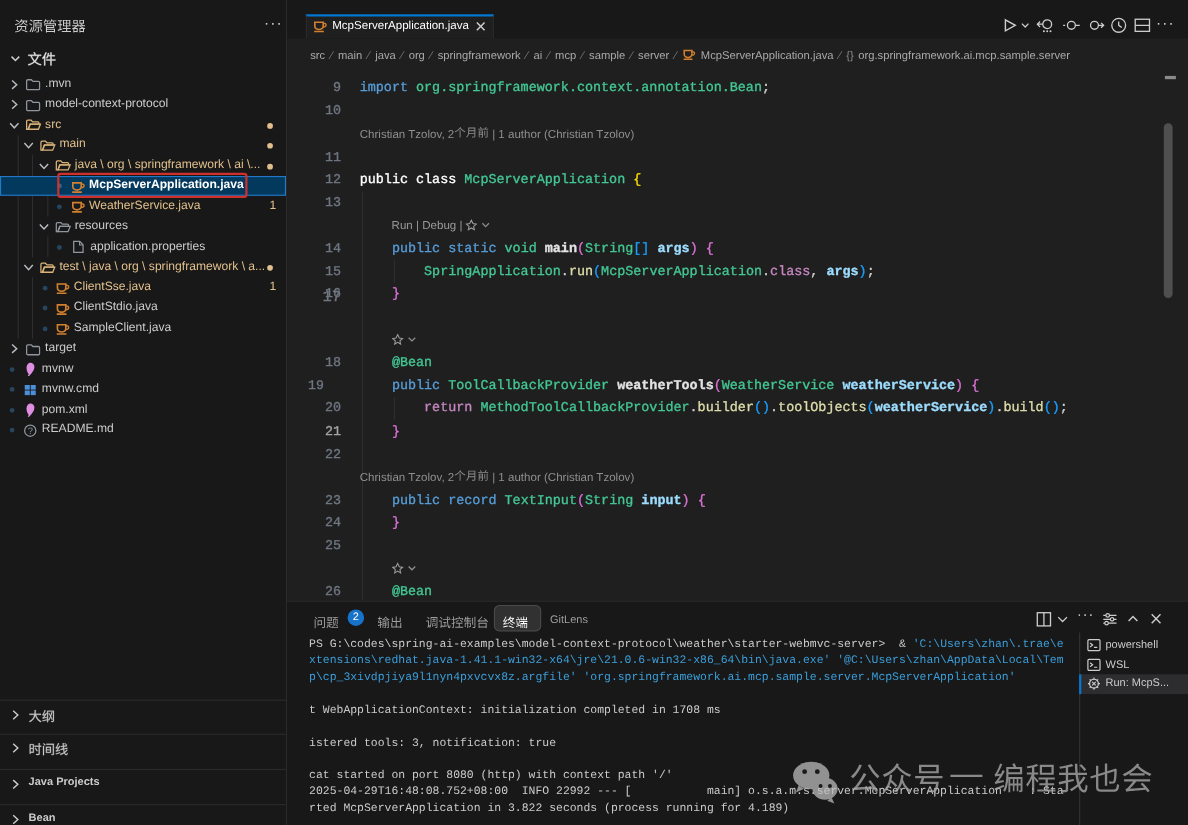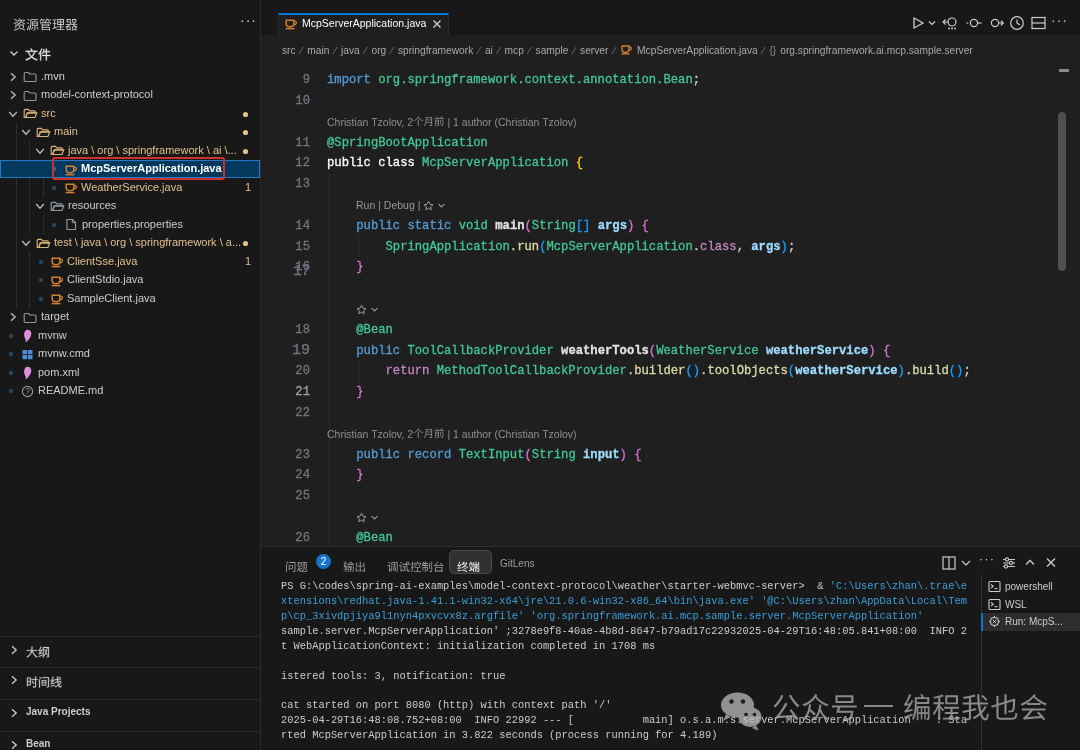--- a/index.html
+++ b/index.html
@@ -106,21 +106,21 @@
       <path d="M2.7 10.5l1.9-4.7h9.2l-1.9 4.7z" fill="none" stroke="#8f969e" stroke-width="1.15"></path>
     </svg>
     <div class="abs" style="left:68px;top:196.3px;height:18.5px;line-height:18.5px;font-size:11px;color:#cccccc;white-space:nowrap;">resources</div>
     <svg class="abs" style="left:50px;top:220.55px" width="8" height="8">
       <circle cx="4" cy="4" r="2.2" fill="#26455f"></circle>
     </svg>
     <svg class="abs" style="left:65px;top:218.05px" width="12" height="13">
       <path d="M2 1.5h5.5L10.5 4.5v7H2z" fill="none" stroke="#8f969e" stroke-width="1.15"></path>
       <path d="M7.3 1.7v3h3" fill="none" stroke="#8f969e" stroke-width="1.0"></path>
     </svg>
-    <div class="abs" style="left:82px;top:214.8px;height:18.5px;line-height:18.5px;font-size:11px;color:#cccccc;white-space:nowrap;">properties.properties</div>
+    <div class="abs" style="left:82px;top:214.8px;height:18.5px;line-height:18.5px;font-size:11px;color:#cccccc;white-space:nowrap;">application.properties</div>
     <svg class="abs" style="left:20px;top:237.05px" width="12" height="12">
       <path d="M2.2 4l3.8 4.2L9.8 4" stroke="#babdc2" stroke-width="1.3" fill="none"></path>
     </svg>
     <svg class="abs" style="left:36px;top:236.55px" width="15" height="13">
       <path d="M1.2 3.4c0-.6.5-1.1 1.1-1.1h3l1.4 1.5h4.6c.6 0 1.1.5 1.1 1.1v1H4.2L2.6 10.5H1.2z" fill="none" stroke="#d9b377" stroke-width="1.15"></path>
       <path d="M2.7 10.5l1.9-4.7h9.2l-1.9 4.7z" fill="none" stroke="#d9b377" stroke-width="1.15"></path>
     </svg>
     <div class="abs" style="left:54px;top:233.3px;height:18.5px;line-height:18.5px;font-size:11px;color:#e2c08d;white-space:nowrap;">test \ java \ org \ springframework \ a...</div>
     <svg class="abs" style="left:242px;top:240.1px" width="7" height="7">
       <circle cx="3.5" cy="3.5" r="2.6" fill="#e2c08d"></circle>
@@ -279,21 +279,20 @@
 <div class="abs mono" style="left:280px;top:70.1px;width:30px;height:20.8px;line-height:20.8px;font-size:12.2px;color:#6e7681;text-align:right;-webkit-text-stroke:0.3px;">9</div>
         <div class="abs mono" style="left:327px;top:70.1px;height:20.8px;line-height:20.8px;font-size:12.2px;color:#cccccc;white-space:pre;-webkit-text-stroke:0.3px;"><span style="color:#569cd6;">import </span><span style="color:#43c795;">org.springframework.context.annotation.Bean</span><span style="color:#cccccc;">;</span></div>
         <div class="abs mono" style="left:280px;top:90.9px;width:30px;height:20.8px;line-height:20.8px;font-size:12.2px;color:#6e7681;text-align:right;-webkit-text-stroke:0.3px;">10</div>
         <div class="abs mono" style="left:327px;top:90.9px;height:20.8px;line-height:20.8px;font-size:12.2px;color:#cccccc;white-space:pre;-webkit-text-stroke:0.3px;"></div>
         <div class="abs" style="left:327px;top:111.7px;height:20.8px;line-height:20.8px;font-size:10.5px;color:#8f8f8f;white-space:nowrap;">Christian Tzolov, 2<svg width="31.5" height="13.1" viewBox="0 0 31.5 13.1" style="display:inline-block;vertical-align:-3.9px">
             <path transform="translate(0.0,9.24) scale(0.010500,-0.010500)" d="M460 546V-79H538V546ZM506 841C406 674 224 528 35 446C56 428 78 399 91 377C245 452 393 568 501 706C634 550 766 454 914 376C926 400 949 428 969 444C815 519 673 613 545 766L573 810Z" fill="#8f8f8f"></path>
             <path transform="translate(10.5,9.24) scale(0.010500,-0.010500)" d="M207 787V479C207 318 191 115 29 -27C46 -37 75 -65 86 -81C184 5 234 118 259 232H742V32C742 10 735 3 711 2C688 1 607 0 524 3C537 -18 551 -53 556 -76C663 -76 730 -75 769 -61C806 -48 821 -23 821 31V787ZM283 714H742V546H283ZM283 475H742V305H272C280 364 283 422 283 475Z" fill="#8f8f8f"></path>
             <path transform="translate(21.0,9.24) scale(0.010500,-0.010500)" d="M604 514V104H674V514ZM807 544V14C807 -1 802 -5 786 -5C769 -6 715 -6 654 -4C665 -24 677 -56 681 -76C758 -77 809 -75 839 -63C870 -51 881 -30 881 13V544ZM723 845C701 796 663 730 629 682H329L378 700C359 740 316 799 278 841L208 816C244 775 281 721 300 682H53V613H947V682H714C743 723 775 773 803 819ZM409 301V200H187V301ZM409 360H187V459H409ZM116 523V-75H187V141H409V7C409 -6 405 -10 391 -10C378 -11 332 -11 281 -9C291 -28 302 -57 307 -76C374 -76 419 -75 446 -63C474 -52 482 -32 482 6V523Z" fill="#8f8f8f"></path>
           </svg> | 1 author (Christian Tzolov)</div>
         <div class="abs mono" style="left:280px;top:132.5px;width:30px;height:20.8px;line-height:20.8px;font-size:12.2px;color:#6e7681;text-align:right;-webkit-text-stroke:0.3px;">11</div>
-        <div class="abs mono" style="left:327px;top:132.5px;height:20.8px;line-height:20.8px;font-size:12.2px;color:#cccccc;white-space:pre;-webkit-text-stroke:0.3px;"><span style="color:#43c795;">@SpringBootApplication</span></div>
         <div class="abs mono" style="left:280px;top:153.3px;width:30px;height:20.8px;line-height:20.8px;font-size:12.2px;color:#6e7681;text-align:right;-webkit-text-stroke:0.3px;">12</div>
         <div class="abs mono" style="left:327px;top:153.3px;height:20.8px;line-height:20.8px;font-size:12.2px;color:#cccccc;white-space:pre;-webkit-text-stroke:0.3px;"><span style="color:#ffffff;">public class </span><span style="color:#43c795;">McpServerApplication </span><span style="color:#ffd700;">{</span></div>
         <div class="abs mono" style="left:280px;top:174.1px;width:30px;height:20.8px;line-height:20.8px;font-size:12.2px;color:#6e7681;text-align:right;-webkit-text-stroke:0.3px;">13</div>
         <div class="abs mono" style="left:327px;top:174.1px;height:20.8px;line-height:20.8px;font-size:12.2px;color:#cccccc;white-space:pre;-webkit-text-stroke:0.3px;"></div>
         <div class="abs" style="left:356px;top:194.9px;height:20.8px;line-height:20.8px;font-size:10.5px;color:#8f8f8f;white-space:nowrap;"><span style="color:#999">Run&nbsp;|&nbsp;Debug&nbsp;|&nbsp;</span><svg style="display:inline-block;vertical-align:-2px" width="11" height="11">
             <path d="M5.5 1.2L7 4.2l3 .6-2.4 2 .6 3-2.7-1.6L2.8 9.8l.6-3-2.4-2 3-.6z" fill="none" stroke="#9a9a9a" stroke-width="1"></path>
           </svg><svg style="display:inline-block;vertical-align:-1px;margin-left:3px" width="9" height="9">
             <path d="M1.5 3l3 3 3-3" fill="none" stroke="#8f8f8f" stroke-width="1.1"></path>
           </svg></div>
         <div class="abs mono" style="left:280px;top:215.7px;width:30px;height:20.8px;line-height:20.8px;font-size:12.2px;color:#6e7681;text-align:right;-webkit-text-stroke:0.3px;">14</div>
@@ -304,21 +303,21 @@
         <div class="abs mono" style="left:327px;top:257.3px;height:20.8px;line-height:20.8px;font-size:12.2px;color:#cccccc;white-space:pre;-webkit-text-stroke:0.3px;">&nbsp;&nbsp;&nbsp;&nbsp;<span style="color:#da70d6;">}</span></div>
         <div class="abs mono" style="left:280px;top:261px;width:30px;height:20.8px;line-height:20.8px;font-size:14px;color:#6e7681;text-align:right;-webkit-text-stroke:0.3px;">17</div>
         <div class="abs mono" style="left:327px;top:278.1px;height:20.8px;line-height:20.8px;font-size:12.2px;color:#cccccc;white-space:pre;-webkit-text-stroke:0.3px;"></div>
         <div class="abs" style="left:356px;top:298.9px;height:20.8px;line-height:20.8px;font-size:10.5px;color:#8f8f8f;white-space:nowrap;"><svg style="display:inline-block;vertical-align:-2px" width="11" height="11">
             <path d="M5.5 1.2L7 4.2l3 .6-2.4 2 .6 3-2.7-1.6L2.8 9.8l.6-3-2.4-2 3-.6z" fill="none" stroke="#9a9a9a" stroke-width="1"></path>
           </svg><svg style="display:inline-block;vertical-align:-1px;margin-left:3px" width="9" height="9">
             <path d="M1.5 3l3 3 3-3" fill="none" stroke="#8f8f8f" stroke-width="1.1"></path>
           </svg></div>
         <div class="abs mono" style="left:280px;top:319.7px;width:30px;height:20.8px;line-height:20.8px;font-size:12.2px;color:#6e7681;text-align:right;-webkit-text-stroke:0.3px;">18</div>
         <div class="abs mono" style="left:327px;top:319.7px;height:20.8px;line-height:20.8px;font-size:12.2px;color:#cccccc;white-space:pre;-webkit-text-stroke:0.3px;">&nbsp;&nbsp;&nbsp;&nbsp;<span style="color:#43c795;">@Bean</span></div>
-        <div class="abs mono" style="left:280px;top:340.5px;width:30px;height:20.8px;line-height:20.8px;font-size:15px;color:#6e7681;text-align:right;-webkit-text-stroke:0.3px;">19</div>
+        <div class="abs mono" style="left:280px;top:340.5px;width:30px;height:20.8px;line-height:20.8px;font-size:12px;color:#6e7681;text-align:left;-webkit-text-stroke:0.3px;">19</div>
         <div class="abs mono" style="left:327px;top:340.5px;height:20.8px;line-height:20.8px;font-size:12.2px;color:#cccccc;white-space:pre;-webkit-text-stroke:0.3px;">&nbsp;&nbsp;&nbsp;&nbsp;<span style="color:#569cd6;">public </span><span style="color:#43c795;">ToolCallbackProvider </span><span style="color:#e2e2e2;font-weight:bold;">weatherTools</span><span style="color:#da70d6;">(</span><span style="color:#43c795;">WeatherService </span><span style="color:#9cdcfe;font-weight:bold;">weatherService</span><span style="color:#da70d6;">)</span> <span style="color:#da70d6;">{</span></div>
         <div class="abs mono" style="left:280px;top:361.3px;width:30px;height:20.8px;line-height:20.8px;font-size:12.2px;color:#6e7681;text-align:right;-webkit-text-stroke:0.3px;">20</div>
         <div class="abs mono" style="left:327px;top:361.3px;height:20.8px;line-height:20.8px;font-size:12.2px;color:#cccccc;white-space:pre;-webkit-text-stroke:0.3px;">&nbsp;&nbsp;&nbsp;&nbsp;&nbsp;&nbsp;&nbsp;&nbsp;<span style="color:#c586c0;">return </span><span style="color:#43c795;">MethodToolCallbackProvider</span><span style="color:#cccccc;">.</span><span style="color:#dcdcaa;">builder</span><span style="color:#179fff;">()</span><span style="color:#cccccc;">.</span><span style="color:#dcdcaa;">toolObjects</span><span style="color:#179fff;">(</span><span style="color:#9cdcfe;font-weight:bold;">weatherService</span><span style="color:#179fff;">)</span><span style="color:#cccccc;">.</span><span style="color:#dcdcaa;">build</span><span style="color:#179fff;">()</span><span style="color:#cccccc;">;</span></div>
         <div class="abs mono" style="left:280px;top:382.1px;width:30px;height:20.8px;line-height:20.8px;font-size:12.2px;color:#a3a3a3;text-align:right;-webkit-text-stroke:0.3px;">21</div>
         <div class="abs mono" style="left:327px;top:382.1px;height:20.8px;line-height:20.8px;font-size:12.2px;color:#cccccc;white-space:pre;-webkit-text-stroke:0.3px;">&nbsp;&nbsp;&nbsp;&nbsp;<span style="color:#da70d6;">}</span></div>
         <div class="abs mono" style="left:280px;top:402.9px;width:30px;height:20.8px;line-height:20.8px;font-size:12.2px;color:#6e7681;text-align:right;-webkit-text-stroke:0.3px;">22</div>
         <div class="abs mono" style="left:327px;top:402.9px;height:20.8px;line-height:20.8px;font-size:12.2px;color:#cccccc;white-space:pre;-webkit-text-stroke:0.3px;"></div>
         <div class="abs" style="left:327px;top:423.7px;height:20.8px;line-height:20.8px;font-size:10.5px;color:#8f8f8f;white-space:nowrap;">Christian Tzolov, 2<svg width="31.5" height="13.1" viewBox="0 0 31.5 13.1" style="display:inline-block;vertical-align:-3.9px">
             <path transform="translate(0.0,9.24) scale(0.010500,-0.010500)" d="M460 546V-79H538V546ZM506 841C406 674 224 528 35 446C56 428 78 399 91 377C245 452 393 568 501 706C634 550 766 454 914 376C926 400 949 428 969 444C815 519 673 613 545 766L573 810Z" fill="#8f8f8f"></path>
             <path transform="translate(10.5,9.24) scale(0.010500,-0.010500)" d="M207 787V479C207 318 191 115 29 -27C46 -37 75 -65 86 -81C184 5 234 118 259 232H742V32C742 10 735 3 711 2C688 1 607 0 524 3C537 -18 551 -53 556 -76C663 -76 730 -75 769 -61C806 -48 821 -23 821 31V787ZM283 714H742V546H283ZM283 475H742V305H272C280 364 283 422 283 475Z" fill="#8f8f8f"></path>
@@ -381,21 +380,20 @@
 <svg class="abs" style="left:762px;top:8px" width="14" height="16">
         <path d="M3 9.5l4-4 4 4" fill="none" stroke="#cccccc" stroke-width="1.3"></path>
       </svg>
 <svg class="abs" style="left:783px;top:8px" width="14" height="16">
         <path d="M3 3.5l8 8M11 3.5l-8 8" stroke="#cccccc" stroke-width="1.3"></path>
       </svg>
 </div>
 <div class="abs mono" style="left:281px;top:579.2px;height:14.9px;line-height:14.9px;font-size:10.4px;white-space:pre;"><span style="color:#cbcbcb;">PS G:\codes\spring-ai-examples\model-context-protocol\weather\starter-webmvc-server&gt;  &amp; </span><span style="color:#3b9eda;">'C:\Users\zhan\.trae\e</span></div>
 <div class="abs mono" style="left:281px;top:594.1px;height:14.9px;line-height:14.9px;font-size:10.4px;white-space:pre;"><span style="color:#3b9eda;">xtensions\redhat.java-1.41.1-win32-x64\jre\21.0.6-win32-x86_64\bin\java.exe' '@C:\Users\zhan\AppData\Local\Tem</span></div>
 <div class="abs mono" style="left:281px;top:609.0px;height:14.9px;line-height:14.9px;font-size:10.4px;white-space:pre;"><span style="color:#3b9eda;">p\cp_3xivdpjiya9l1nyn4pxvcvx8z.argfile' 'org.springframework.ai.mcp.sample.server.McpServerApplication'</span></div>
-<div class="abs mono" style="left:281px;top:623.9px;height:14.9px;line-height:14.9px;font-size:10.4px;white-space:pre;"><span style="color:#cbcbcb;">sample.server.McpServerApplication' ;3278e9f8-40ae-4b8d-8647-b79ad17c22932025-04-29T16:48:05.841+08:00  INFO 2</span></div>
 <div class="abs mono" style="left:281px;top:638.8px;height:14.9px;line-height:14.9px;font-size:10.4px;white-space:pre;"><span style="color:#cbcbcb;">t WebApplicationContext: initialization completed in 1708 ms</span></div>
 <div class="abs mono" style="left:281px;top:668.6px;height:14.9px;line-height:14.9px;font-size:10.4px;white-space:pre;"><span style="color:#cbcbcb;">istered tools: 3, notification: true</span></div>
 <div class="abs mono" style="left:281px;top:698.4px;height:14.9px;line-height:14.9px;font-size:10.4px;white-space:pre;"><span style="color:#cbcbcb;">cat started on port 8080 (http) with context path '/'</span></div>
 <div class="abs mono" style="left:281px;top:713.3px;height:14.9px;line-height:14.9px;font-size:10.4px;white-space:pre;"><span style="color:#cbcbcb;">2025-04-29T16:48:08.752+08:00  INFO 22992 --- [           main] o.s.a.m.s.server.McpServerApplication    : Sta</span></div>
 <div class="abs mono" style="left:281px;top:728.2px;height:14.9px;line-height:14.9px;font-size:10.4px;white-space:pre;"><span style="color:#cbcbcb;">rted McpServerApplication in 3.822 seconds (process running for 4.189)</span></div>
 <div class="abs" style="left:981px;top:575px;width:1px;height:175px;background:#333;"></div>
 <div class="abs" style="left:981px;top:613px;width:99px;height:17.5px;background:#2d2d30;"></div>
 <div class="abs" style="left:981px;top:613px;width:2px;height:17.5px;background:#0078d4;"></div>
 <svg class="abs" style="left:988px;top:580px" width="13" height="13">
       <rect x="1" y="1.5" width="11" height="10" rx="1" fill="none" stroke="#cccccc" stroke-width="1.1"></rect>

